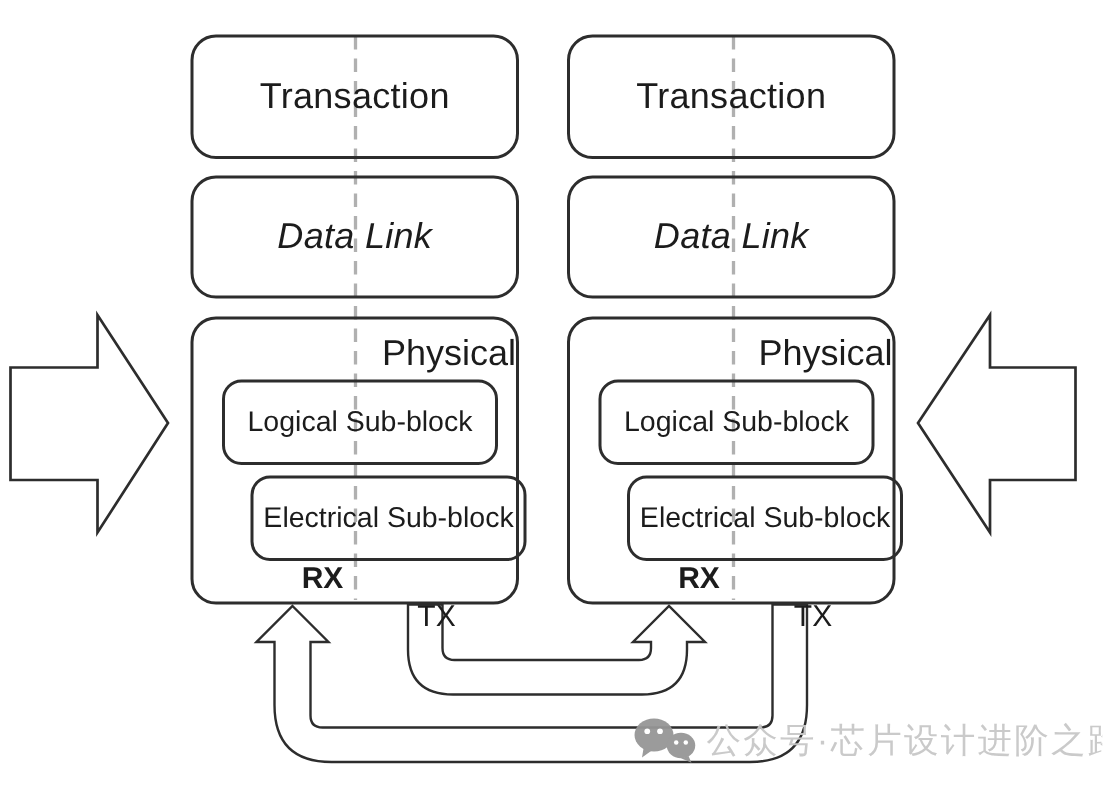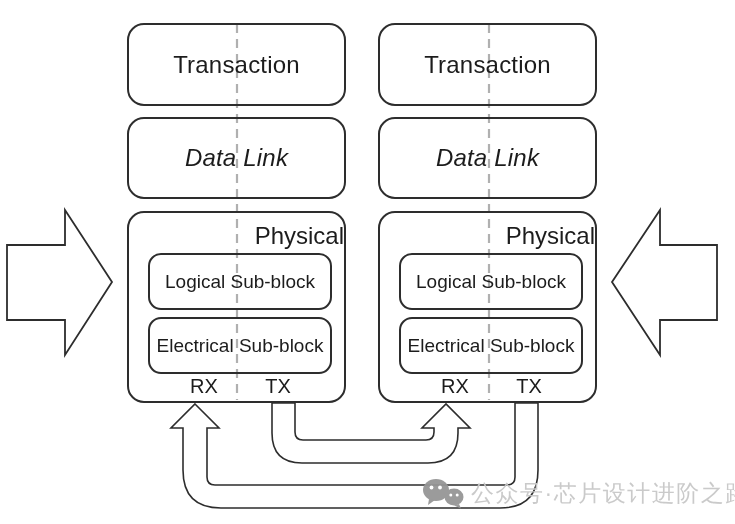--- a/index.html
+++ b/index.html
@@ -20,24 +20,24 @@
   .box-transaction{top:23px;height:83px;}
   .box-datalink{top:117px;height:82px;font-style:italic;}
   .box-physical{top:211px;height:192px;}
   .phys-title{position:absolute;top:9px;left:0;width:100%;text-align:right;font-size:24px;}
   .subblock{
     position:absolute;left:19px;width:184px;height:57px;box-sizing:border-box;
     border:2px solid #2d2d2d;border-radius:13px;background:transparent;
     display:flex;align-items:center;justify-content:center;font-size:19px;
   }
   .subblock.logical{top:40px;}
-  .subblock.electrical{top:104px;}
+  .subblock.electrical{top:104px;margin-left:19px;}
   .port{position:absolute;top:162px;transform:translateX(-50%);font-size:20px;}
-  .port.rx{left:75px;}
-  .port.tx{left:149px;}
+  .port.rx{left:86px;font-weight:bold;}
+  .port.tx{left:162px;margin-top:25px;}
   .watermark{
     position:absolute;left:421px;top:478px;z-index:3;display:flex;align-items:center;
     opacity:0.95;
   }
   .watermark .wm-text{
     font-size:23px;color:#c8c8c8;letter-spacing:1.5px;margin-left:6px;white-space:nowrap;
   }
   .wm-icon{width:44px;height:31px;flex:0 0 auto;}
 </style>
 </head>

